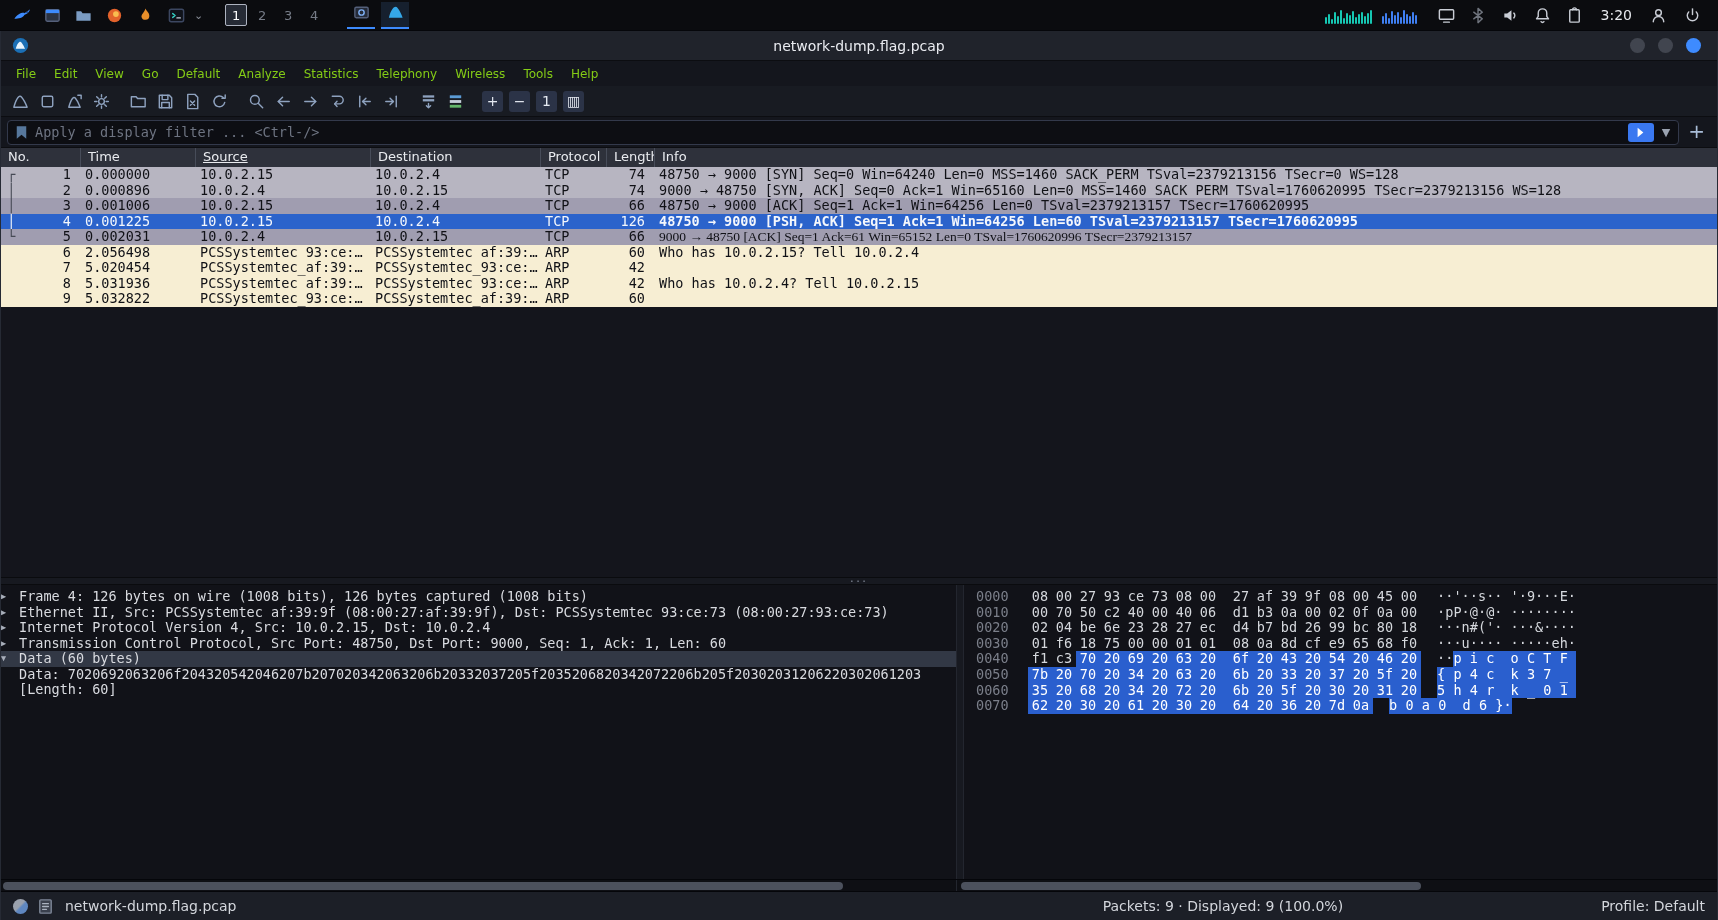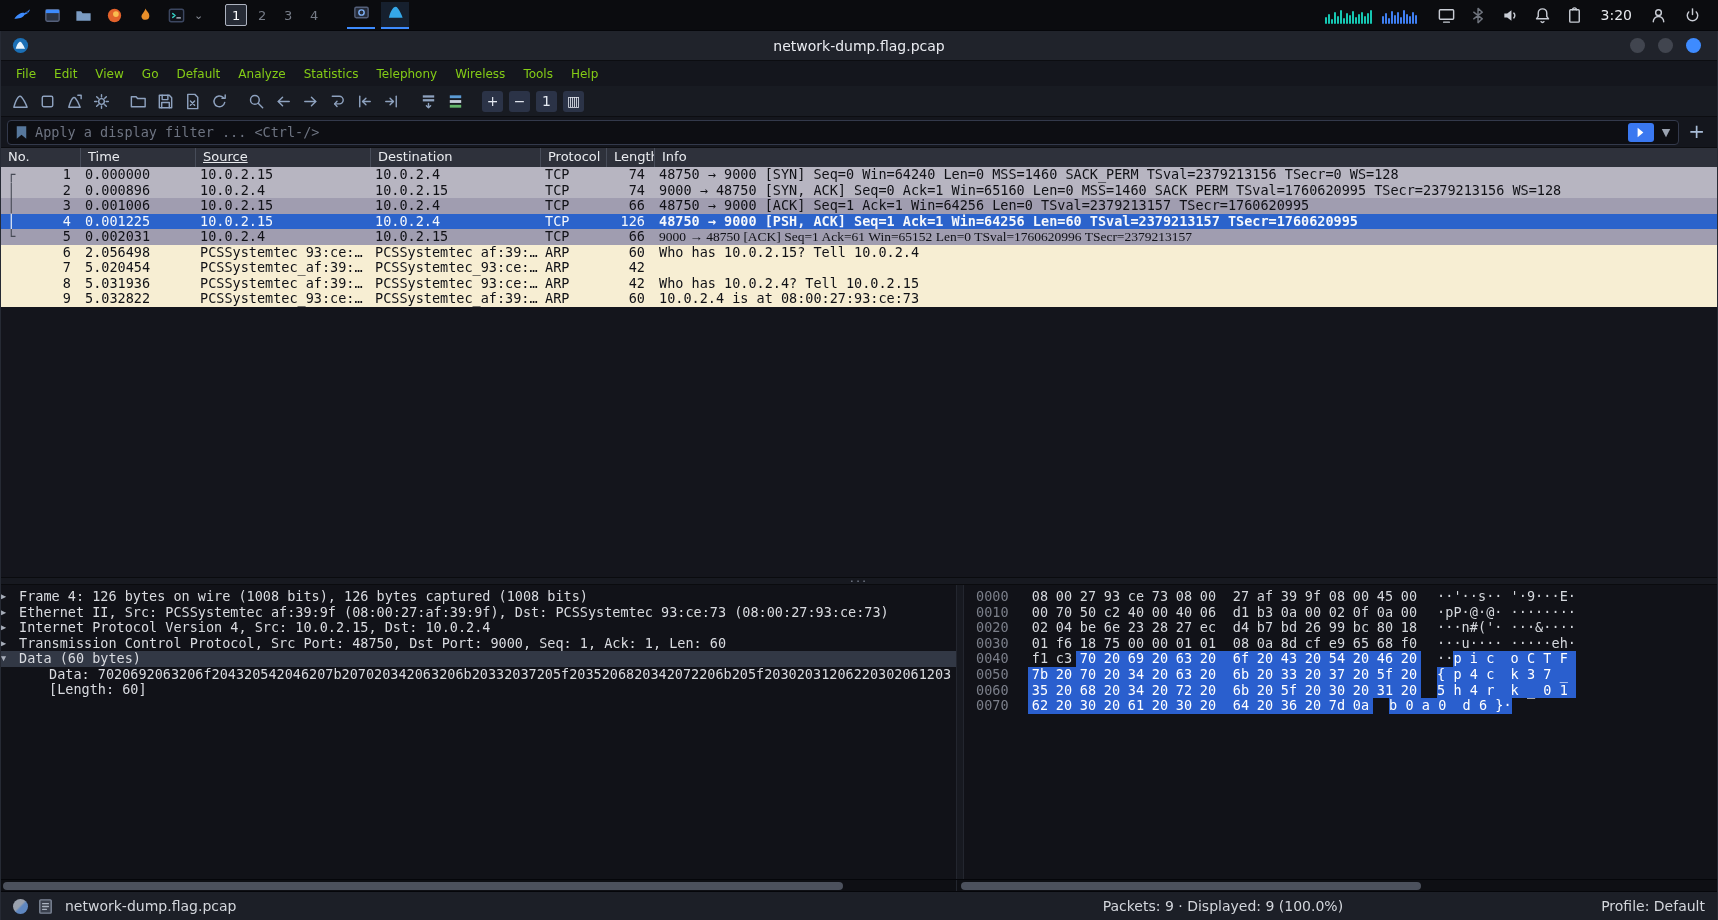--- a/index.html
+++ b/index.html
@@ -68,21 +68,21 @@
 
   
   .splitter{height:8px;background:#171920;border-top:1px solid #0a0b0e;border-bottom:1px solid #0a0b0e;
     display:flex;align-items:center;justify-content:center}
   .splitter .dots{color:#767d8a;font-size:13px;line-height:5px;letter-spacing:2px}
   .bottom{height:294px;display:flex;background:#111218}
   .details{width:955px;overflow:hidden;padding-top:4px}
   .d-line{height:15.5px;line-height:15.5px;font-family:"DejaVu Sans Mono","Liberation Mono",monospace;
     font-size:13.5px;color:#d9dbe0;white-space:nowrap;overflow:hidden}
   .d-line .arrow{display:inline-block;width:18px;font-size:8.5px;color:#a8aeba;vertical-align:top}
-  .d-indent{padding-left:30px}
+  .d-indent{}
   .d-selected{background:#323845}
   .vdiv{width:8px;background:#171920;border-left:1px solid #23262f;border-right:1px solid #23262f}
   .hexpane{flex:1;padding:4px 0 0 12px;overflow:hidden}
   .hex-row{height:15.6px;line-height:15.6px;display:flex;font-family:"DejaVu Sans Mono","Liberation Mono",monospace;font-size:13.5px}
   .hex-off{width:40px;color:#7b7f8a;margin-right:12px;flex:none}
   .hex-b{width:24px;text-align:center;color:#d5d8dd;flex:none}
   .hex-gap{width:9px;flex:none}
   .hex-ascii{margin-left:16px;display:flex}
   .hex-a{width:8.2px;text-align:center;color:#d5d8dd;flex:none}
   .agap{width:8px;flex:none}
@@ -495,21 +495,20 @@
             <span class="pl-cell" style="flex: 1 1 0%;">Who has 10.0.2.4? Tell 10.0.2.15</span>
           </div>
           <div class="pl-row row-arp">
             <span class="pl-cell pl-bracket" style="width: 20px;"></span>
             <span class="pl-cell t-r" style="width: 60px;">9</span>
             <span class="pl-cell" style="width: 115px;">5.032822</span>
             <span class="pl-cell" style="width: 175px;">PCSSystemtec_93:ce:…</span>
             <span class="pl-cell" style="width: 170px;">PCSSystemtec_af:39:…</span>
             <span class="pl-cell" style="width: 66px;">ARP</span>
             <span class="pl-cell t-r" style="width: 48px;">60</span>
-            <span class="pl-cell" style="flex: 1 1 0%;">10.0.2.4 is at 08:00:27:93:ce:73</span>
           </div>
         </div>
     </div>
 
     <div class="splitter">
       <span class="dots">···</span>
     </div>
 
     <div class="bottom">
       <div class="details" id="details">

